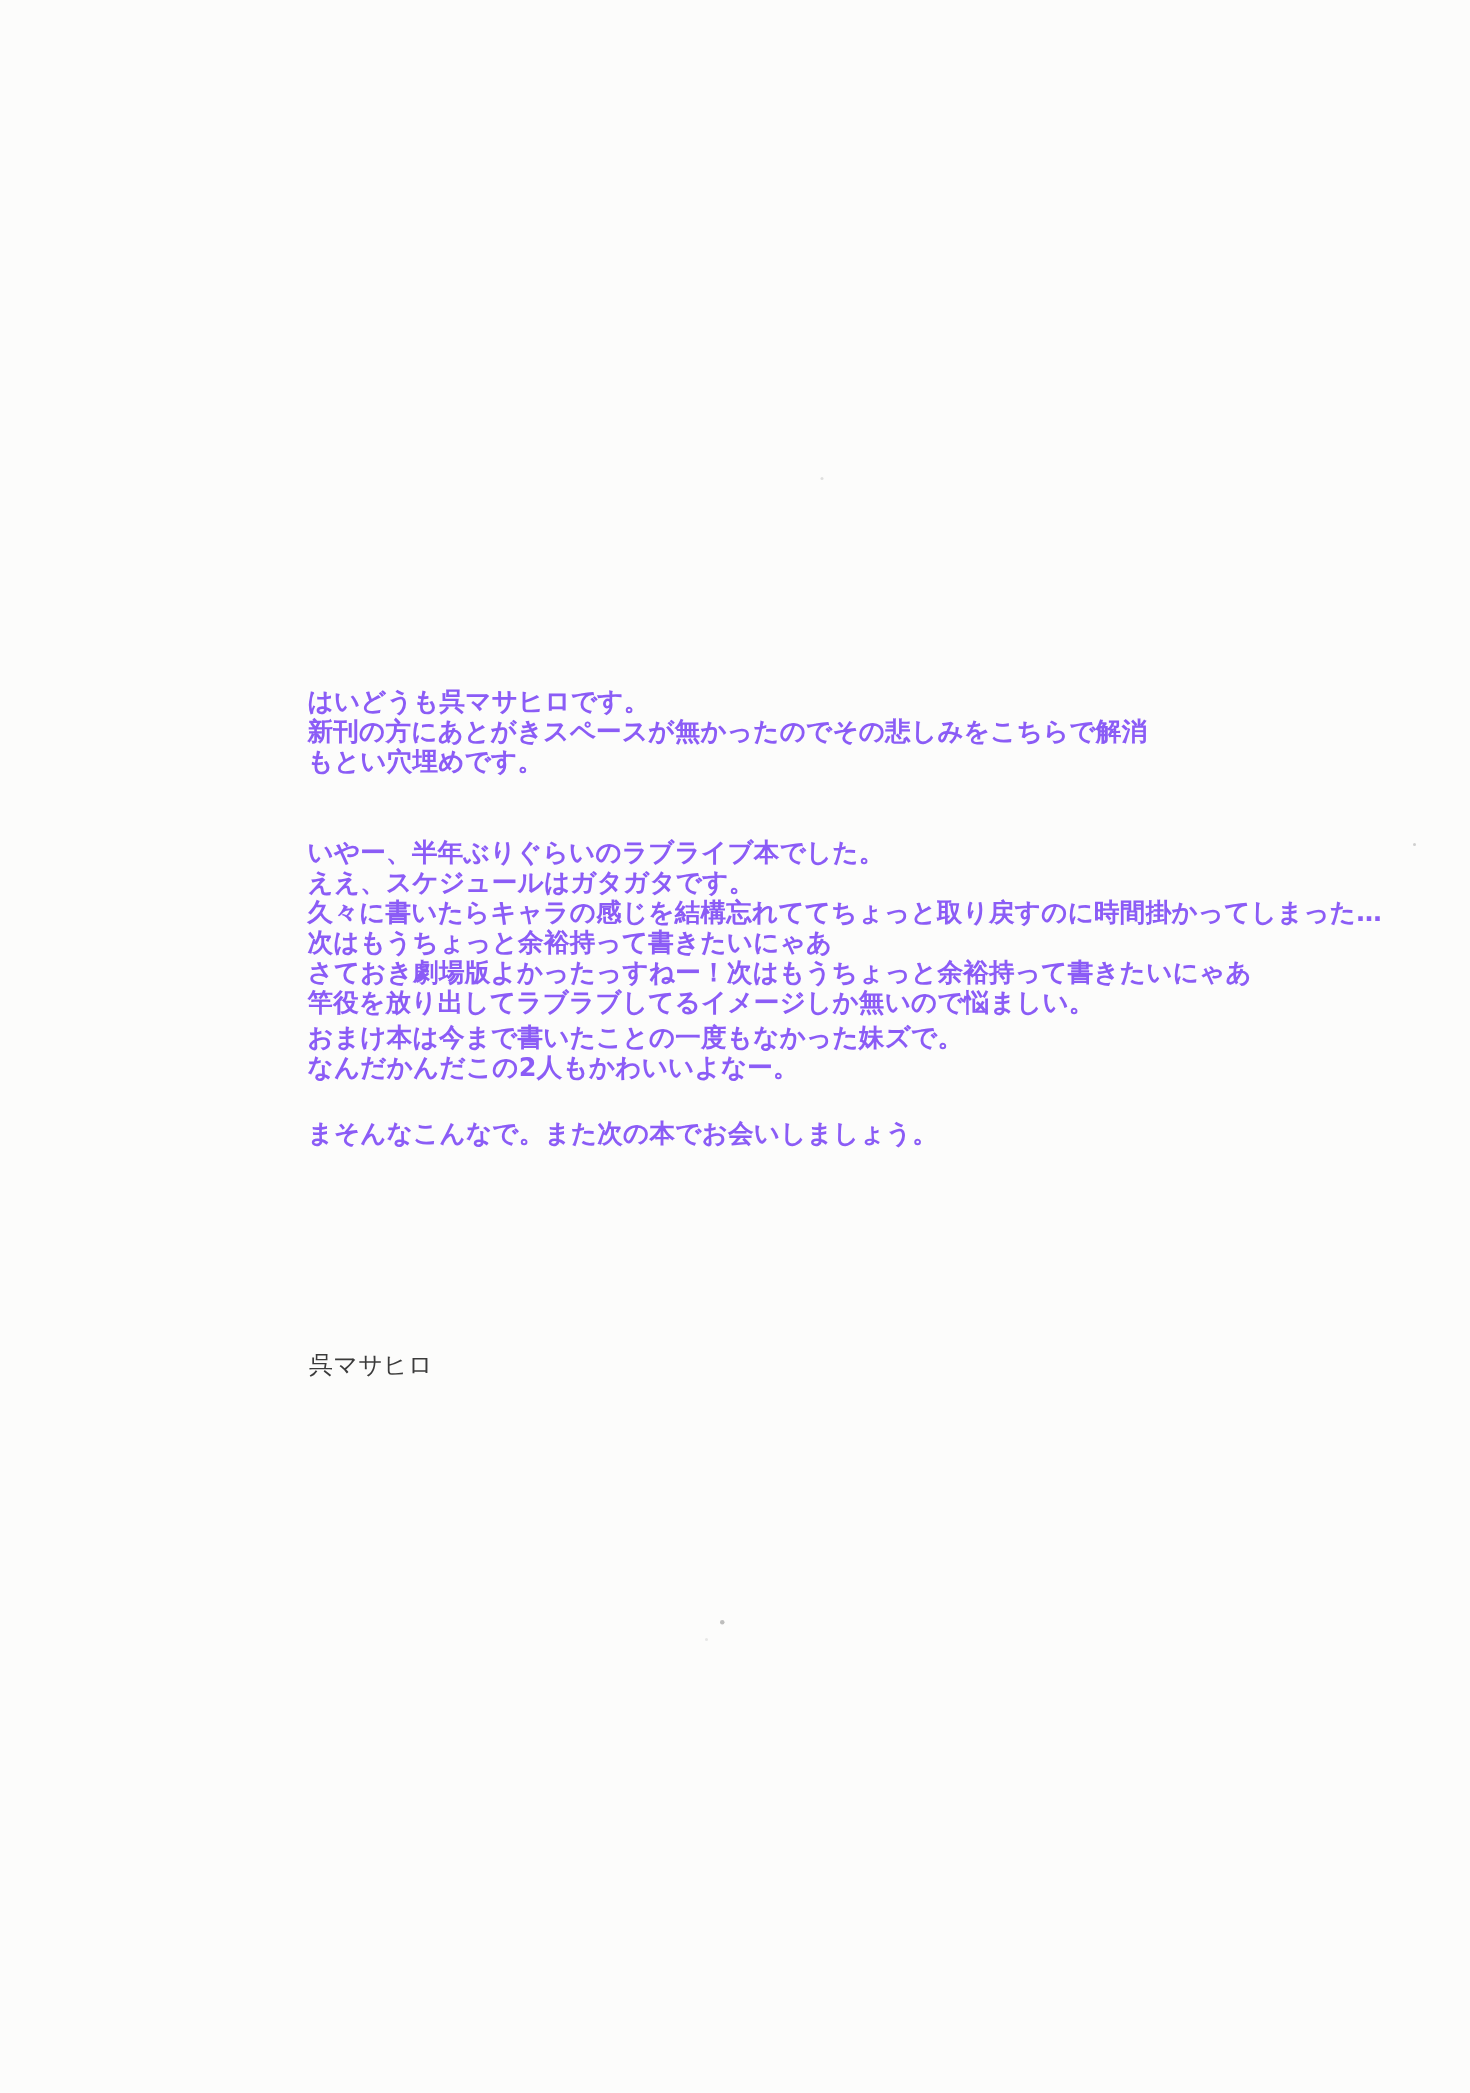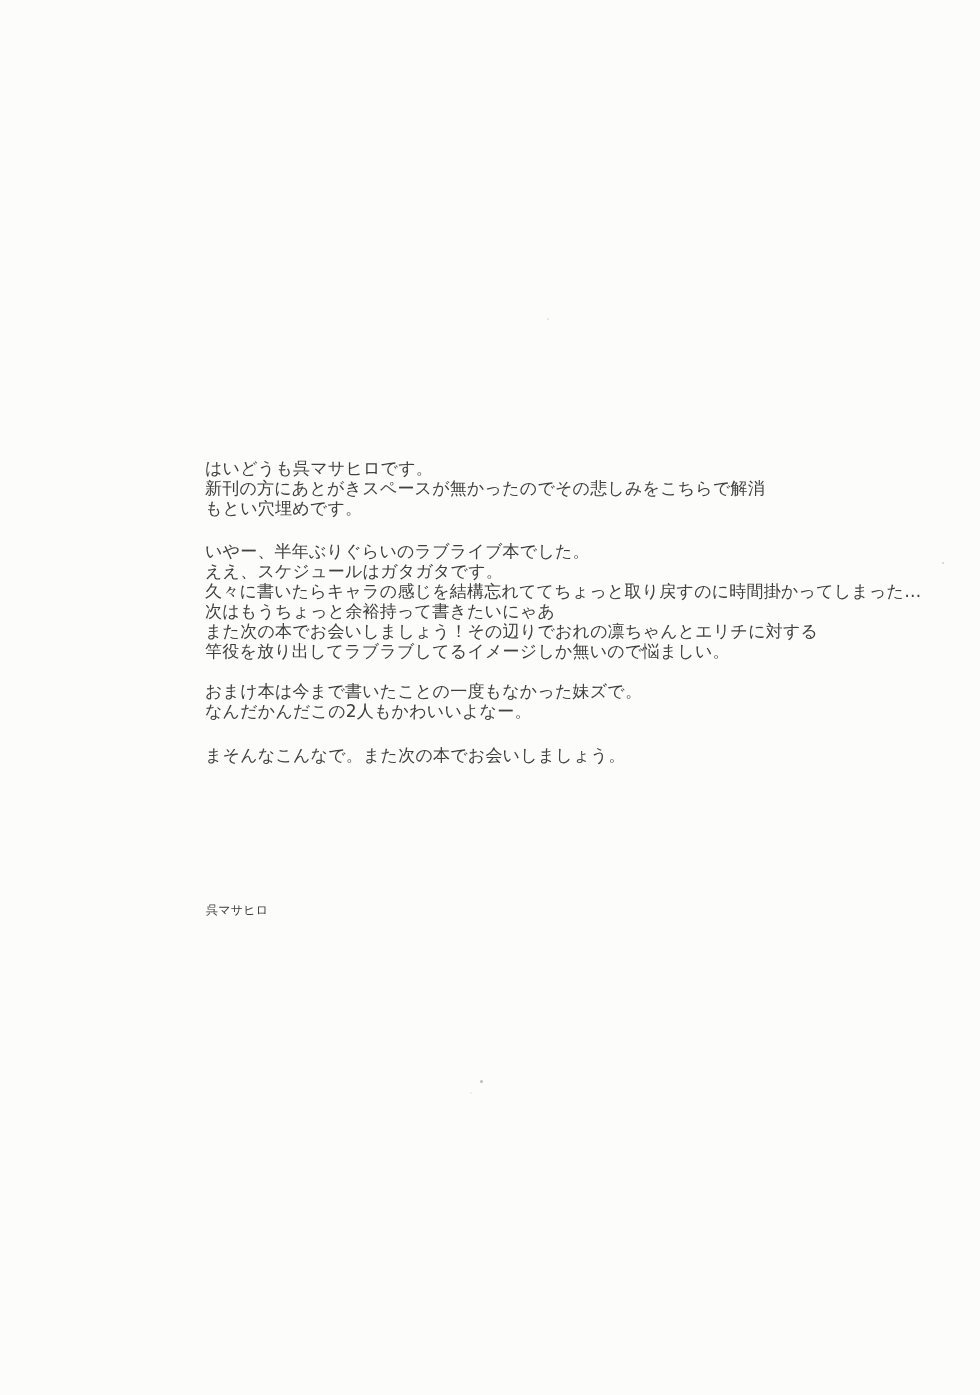--- a/index.html
+++ b/index.html
@@ -19,34 +19,35 @@
     inset: 0;
     background: #fcfcfb;
   }
   .text-block {
     position: absolute;
     left: 205px;
     top: 458px;
     font-size: 17px;
     line-height: 20px;
     letter-spacing: 0.2px;
-    color: #404040;
+    color: #8b5cf6;
     white-space: nowrap;
+    font-weight: bold;
   }
   .para { margin: 0; }
   
-  .para:nth-of-type(2) { margin-top: 23px; }
-  .para:nth-of-type(3) { margin-top: 20px; }
+  .para:nth-of-type(2) { margin-top: 41px; }
+  .para:nth-of-type(3) { margin-top: 3px; }
   .para:nth-of-type(4) { margin-top: 24px; }
   .line { height: 20px; }
   .signature {
     position: absolute;
     left: 206px;
     top: 900px;
-    font-size: 12px;
+    font-size: 16px;
     line-height: 20px;
     letter-spacing: 0.2px;
     color: #3b3b3b;
   }
   
   .speck {
     position: absolute;
     border-radius: 50%;
     pointer-events: none;
   }
@@ -63,21 +64,21 @@
       <div class="para">
         <div class="line">はいどうも呉マサヒロです。</div>
         <div class="line">新刊の方にあとがきスペースが無かったのでその悲しみをこちらで解消</div>
         <div class="line">もとい穴埋めです。</div>
       </div>
       <div class="para">
         <div class="line">いやー、半年ぶりぐらいのラブライブ本でした。</div>
         <div class="line">ええ、スケジュールはガタガタです。</div>
         <div class="line">久々に書いたらキャラの感じを結構忘れててちょっと取り戻すのに時間掛かってしまった…</div>
         <div class="line">次はもうちょっと余裕持って書きたいにゃあ</div>
-        <div class="line">また次の本でお会いしましょう！その辺りでおれの凛ちゃんとエリチに対する</div>
+        <div class="line">さておき劇場版よかったっすねー！次はもうちょっと余裕持って書きたいにゃあ</div>
         <div class="line">竿役を放り出してラブラブしてるイメージしか無いので悩ましい。</div>
       </div>
       <div class="para">
         <div class="line">おまけ本は今まで書いたことの一度もなかった妹ズで。</div>
         <div class="line">なんだかんだこの2人もかわいいよなー。</div>
       </div>
       <div class="para">
         <div class="line">まそんなこんなで。また次の本でお会いしましょう。</div>
       </div>
     </div>

